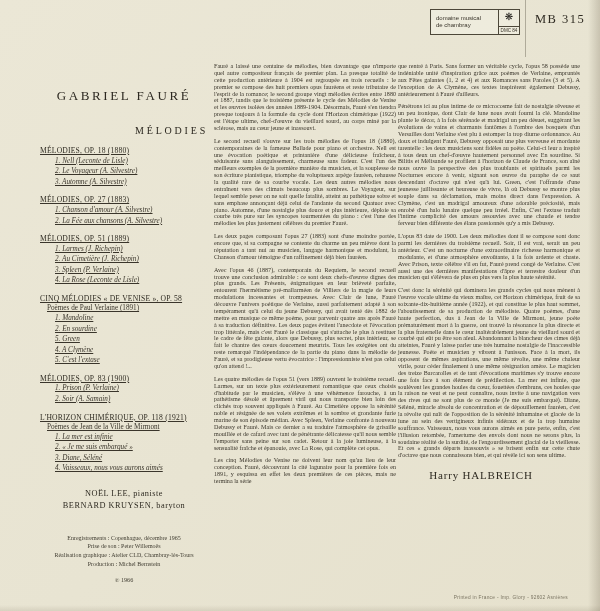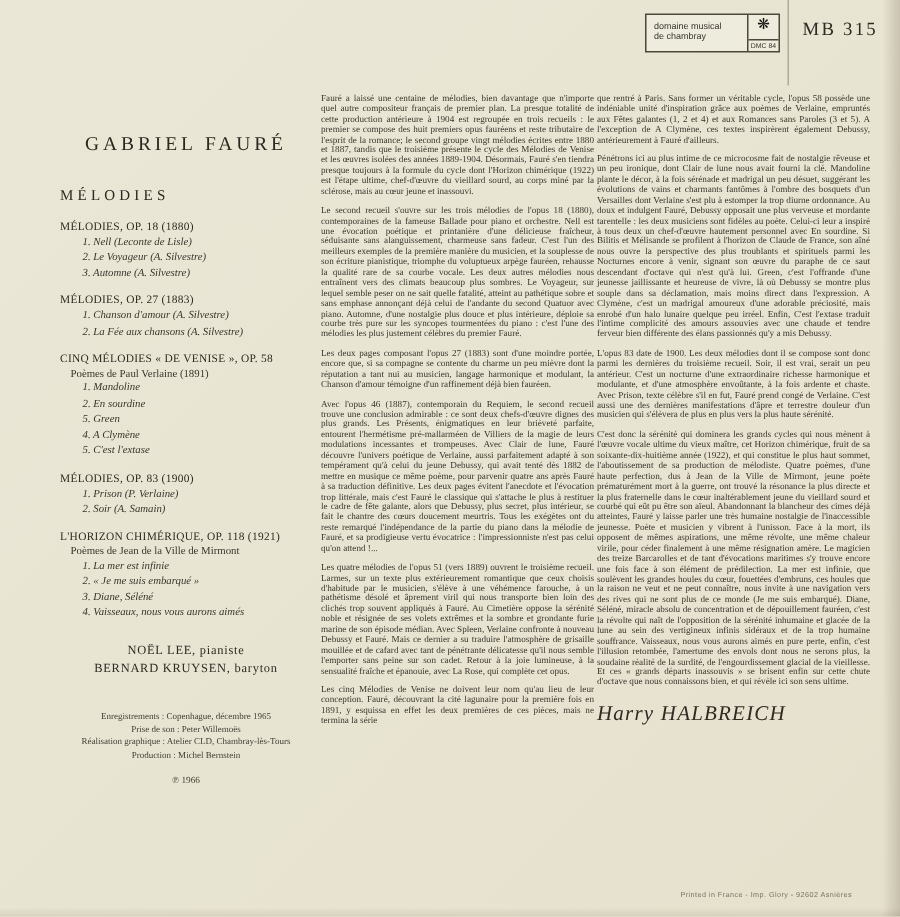--- a/index.html
+++ b/index.html
@@ -26,39 +26,39 @@
   
   .crease{position:absolute;left:525px;top:0;width:1px;height:57px;background:rgba(70,62,48,0.35);}
   .edge-shadow{position:absolute;right:0;top:0;width:12px;height:611px;
     background:linear-gradient(to right,rgba(0,0,0,0),rgba(88,76,54,0.22));}
   .bottom-shadow{position:absolute;left:0;bottom:0;width:600px;height:6px;
     background:linear-gradient(to bottom,rgba(0,0,0,0),rgba(88,76,54,0.12));}
   
   .left-col{position:absolute;left:40px;top:76px;width:168px;}
   .composer{font-size:13px;font-weight:normal;letter-spacing:2.6px;text-align:center;
     margin:12px;color:#2c2820;white-space:nowrap;}
-  .album{font-size:10px;font-weight:normal;letter-spacing:2.8px;text-align:left;
+  .album{font-size:10px;font-weight:normal;letter-spacing:2.8px;text-align:right;
     margin:21px 0 10px;color:#2c2820;}
-  .tl-section{margin-top:9px;}
+  .tl-section{margin-top:9px;text-decoration:underline;}
   .tl-head{font-size:7.6px;letter-spacing:0.2px;color:#2f2b22;white-space:nowrap;}
   .tl-sub{font-size:7.2px;margin:1.5px 0 0 7px;white-space:nowrap;}
   .tl-sub:empty{display:none;}
   .tl-item{font-size:7.2px;font-style:italic;margin:1.8px 0 0 15px;line-height:1.2;white-space:nowrap;}
   .performers{margin-top:15px;text-align:center;}
   .performer{font-size:8.3px;letter-spacing:0.5px;line-height:1.5;color:#2f2b22;white-space:nowrap;}
   .credits{margin-top:21px;text-align:center;}
   .credit-line{font-size:6px;line-height:1.45;white-space:nowrap;color:#444035;}
   .phono{margin-top:8px;text-align:center;font-size:6.2px;color:#444035;}
   
   .notes-col{position:absolute;top:63px;width:182px;}
   .notes-col-1{left:214px;}
   .notes-col-2{left:398px;}
   .notes-col p{margin:0 0 6px 0;font-size:6.1px;line-height:1.13;text-align:justify;color:#3a352b;}
-  .signature{text-align:left;padding-right:16px;font-size:14px;letter-spacing:0.8px;
-    margin-top:10px;color:#2f2b22;font-style:italic;}
+  .signature{text-align:center;padding-right:16px;font-size:11px;letter-spacing:0.8px;
+    margin-top:10px;color:#2f2b22;}
   .imprint{position:absolute;left:400px;top:595px;width:168px;text-align:right;
     font-family:"Liberation Sans","DejaVu Sans",sans-serif;font-size:4.8px;
     letter-spacing:0.3px;color:#7a7462;}
 </style>
 </head>
 <body>
 
 <div class="page">
 
   <div class="logo-box">
@@ -92,20 +92,32 @@
       <div class="tl-section">
         <div class="tl-head">MÉLODIES, OP. 27 (1883)</div>
 
           <div class="tl-item">1. Chanson d'amour (A. Silvestre)</div>
 
           <div class="tl-item">2. La Fée aux chansons (A. Silvestre)</div>
 
       </div>
 
 
+      <div class="tl-section">
+        <div class="tl-head">MÉLODIES, OP. 51 (1889)</div>
+
+          <div class="tl-item">1. Larmes (J. Richepin)</div>
+
+          <div class="tl-item">2. Au Cimetière (J. Richepin)</div>
+
+          <div class="tl-item">3. Spleen (P. Verlaine)</div>
+
+          <div class="tl-item">4. La Rose (Leconte de Lisle)</div>
+
+      </div>
 
       <div class="tl-section">
         <div class="tl-head">CINQ MÉLODIES « DE VENISE », OP. 58</div>
         <div class="tl-sub">Poèmes de Paul Verlaine (1891)</div>
 
           <div class="tl-item">1. Mandoline</div>
 
           <div class="tl-item">2. En sourdine</div>
 
           <div class="tl-item">5. Green</div>

